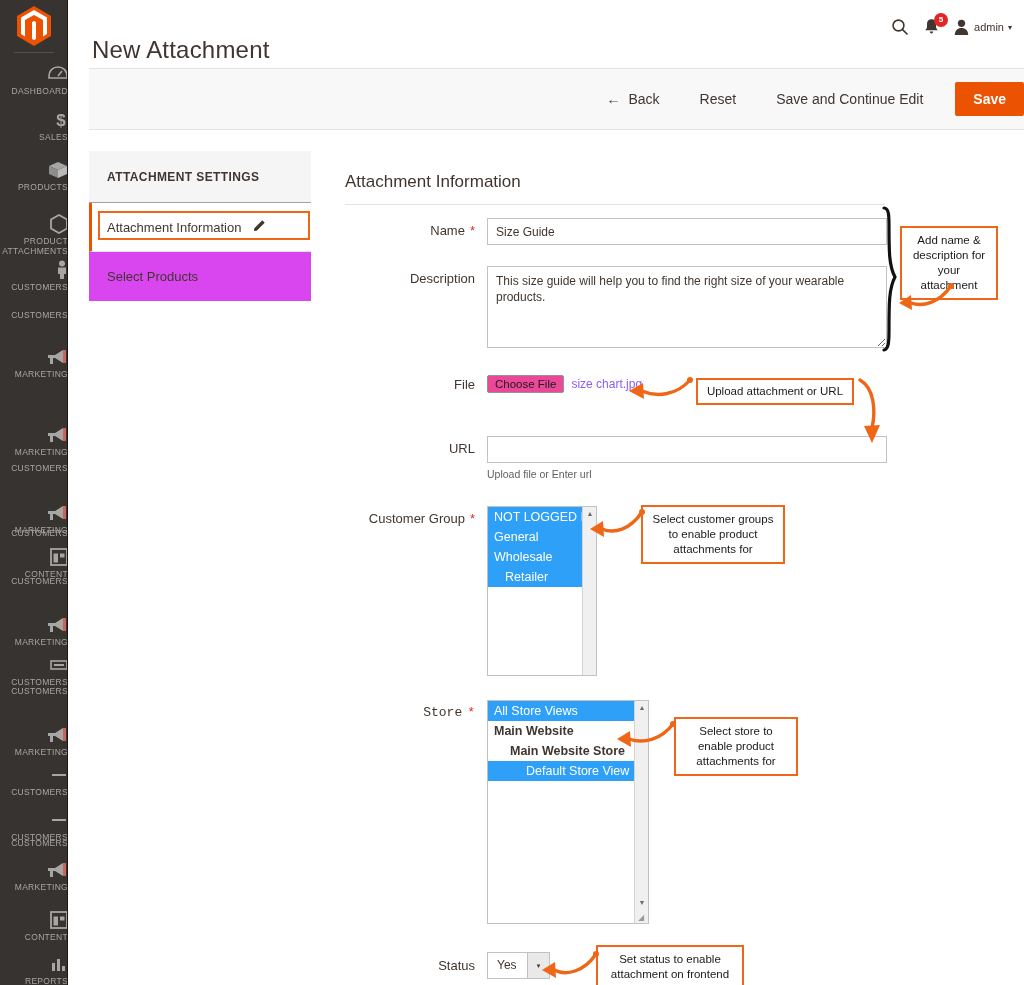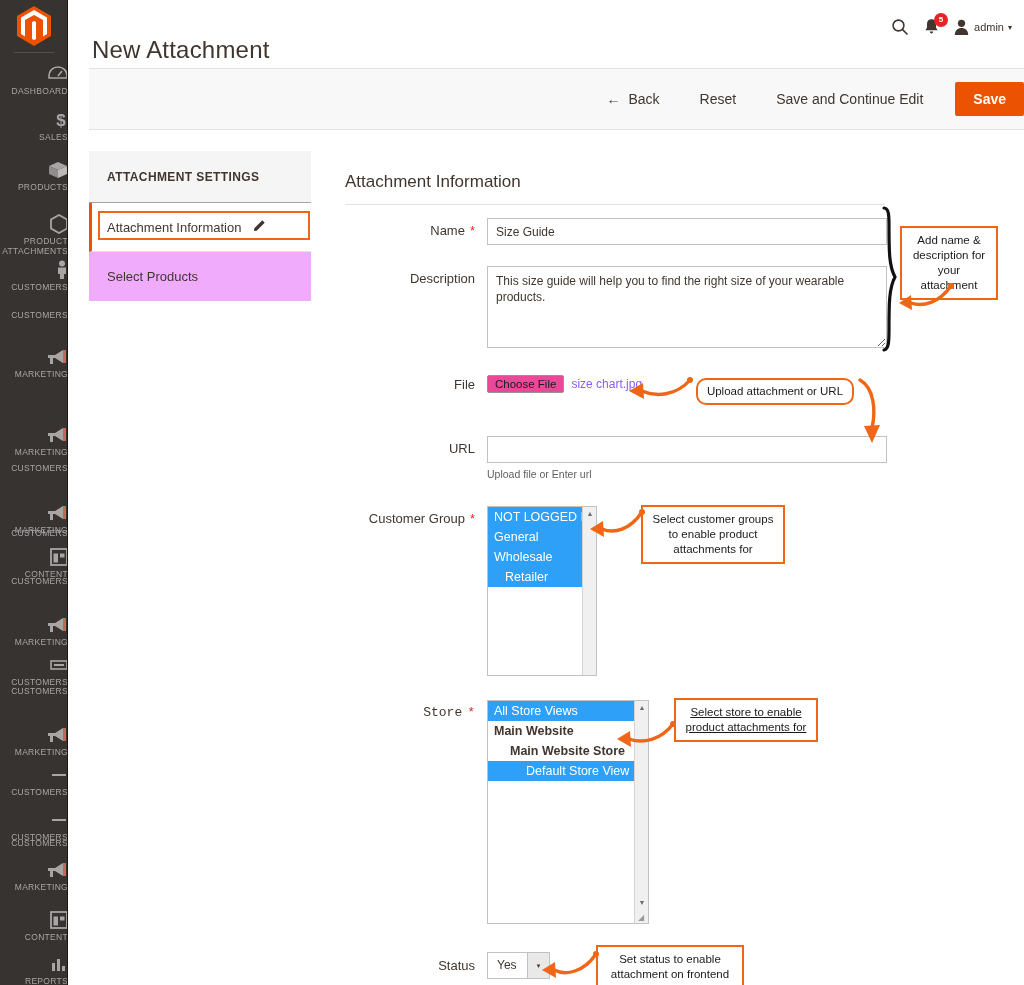--- a/index.html
+++ b/index.html
@@ -104,21 +104,21 @@
   }
   #settings-header {
     height: 52px; background: #f5f5f5;
     border-bottom: 1px solid #a3a3a3;
     display: flex; align-items: center;
     padding-left: 18px;
     font-size: 12px; font-weight: bold; color: #41362f;
     letter-spacing: 0.4px;
   }
   .settings-item {
-    height: 49px; background: #f0abfc;
+    height: 49px; background: #d946ef;
     display: flex; align-items: center;
     padding-left: 18px;
     font-size: 13px; color: #41362f;
     border-bottom: 1px solid #e3e3e3;
     cursor: pointer;
     position: relative;
   }
   .settings-item.active {
     background: #fff;
     border-left: 3px solid #eb5202;
@@ -526,21 +526,21 @@
 
   <div class="callout" style="left:900px; top:226px; width:98px;">
     <span>Add name &amp; description for your attachment</span>
   </div>
   <svg class="anno-svg" style="left:895px; top:281px;" width="62" height="30" viewBox="0 0 62 30">
     <path d="M56 5 C44 22 28 26 16 22" fill="none" stroke="#ef6716" stroke-width="3.4" stroke-linecap="round"></path>
     <polygon points="16,14 4,22 17,29" fill="#ef6716"></polygon>
     <circle cx="56" cy="5" r="3" fill="#ef6716"></circle>
   </svg>
 
-  <div class="callout" style="left:696px; top:378px; width:158px; padding:4px 6px;border-radius:10px;">
+  <div class="callout" style="left:696px; top:378px; width:158px; padding:4px 6px;">
     <span>Upload attachment or URL</span>
   </div>
   <svg class="anno-svg" style="left:624px; top:372px;" width="72" height="32" viewBox="0 0 72 32">
     <path d="M66 8 C52 24 32 25 18 19" fill="none" stroke="#ef6716" stroke-width="3.4" stroke-linecap="round"></path>
     <polygon points="19,11 5,19 20,27" fill="#ef6716"></polygon>
     <circle cx="66" cy="8" r="3" fill="#ef6716"></circle>
   </svg>
   <svg class="anno-svg" style="left:848px; top:376px;" width="46" height="72" viewBox="0 0 46 72">
     <path d="M12 4 C26 12 28 34 24 52" fill="none" stroke="#ef6716" stroke-width="3.4" stroke-linecap="round"></path>
     <polygon points="16,50 24,67 32,49" fill="#ef6716"></polygon>
@@ -548,21 +548,21 @@
 
   <div class="callout" style="left:641px; top:505px; width:144px;">
     <span>Select customer groups to enable product attachments for</span>
   </div>
   <svg class="anno-svg" style="left:588px; top:508px;" width="60" height="34" viewBox="0 0 60 34">
     <path d="M54 4 C42 22 26 26 14 21" fill="none" stroke="#ef6716" stroke-width="3.4" stroke-linecap="round"></path>
     <polygon points="15,13 2,21 16,29" fill="#ef6716"></polygon>
     <circle cx="54" cy="4" r="3" fill="#ef6716"></circle>
   </svg>
 
-  <div class="callout" style="left:674px; top:698px; width:144px;text-decoration:underline;">
+  <div class="callout" style="left:674px; top:717px; width:124px;">
     <span>Select store to enable product attachments for</span>
   </div>
   <svg class="anno-svg" style="left:615px; top:718px;" width="64" height="34" viewBox="0 0 64 34">
     <path d="M58 6 C46 22 28 26 14 21" fill="none" stroke="#ef6716" stroke-width="3.4" stroke-linecap="round"></path>
     <polygon points="15,13 2,21 16,29" fill="#ef6716"></polygon>
     <circle cx="58" cy="6" r="3" fill="#ef6716"></circle>
   </svg>
 
   <div class="callout" style="left:596px; top:945px; width:148px;">
     <span>Set status to enable attachment on frontend</span>

